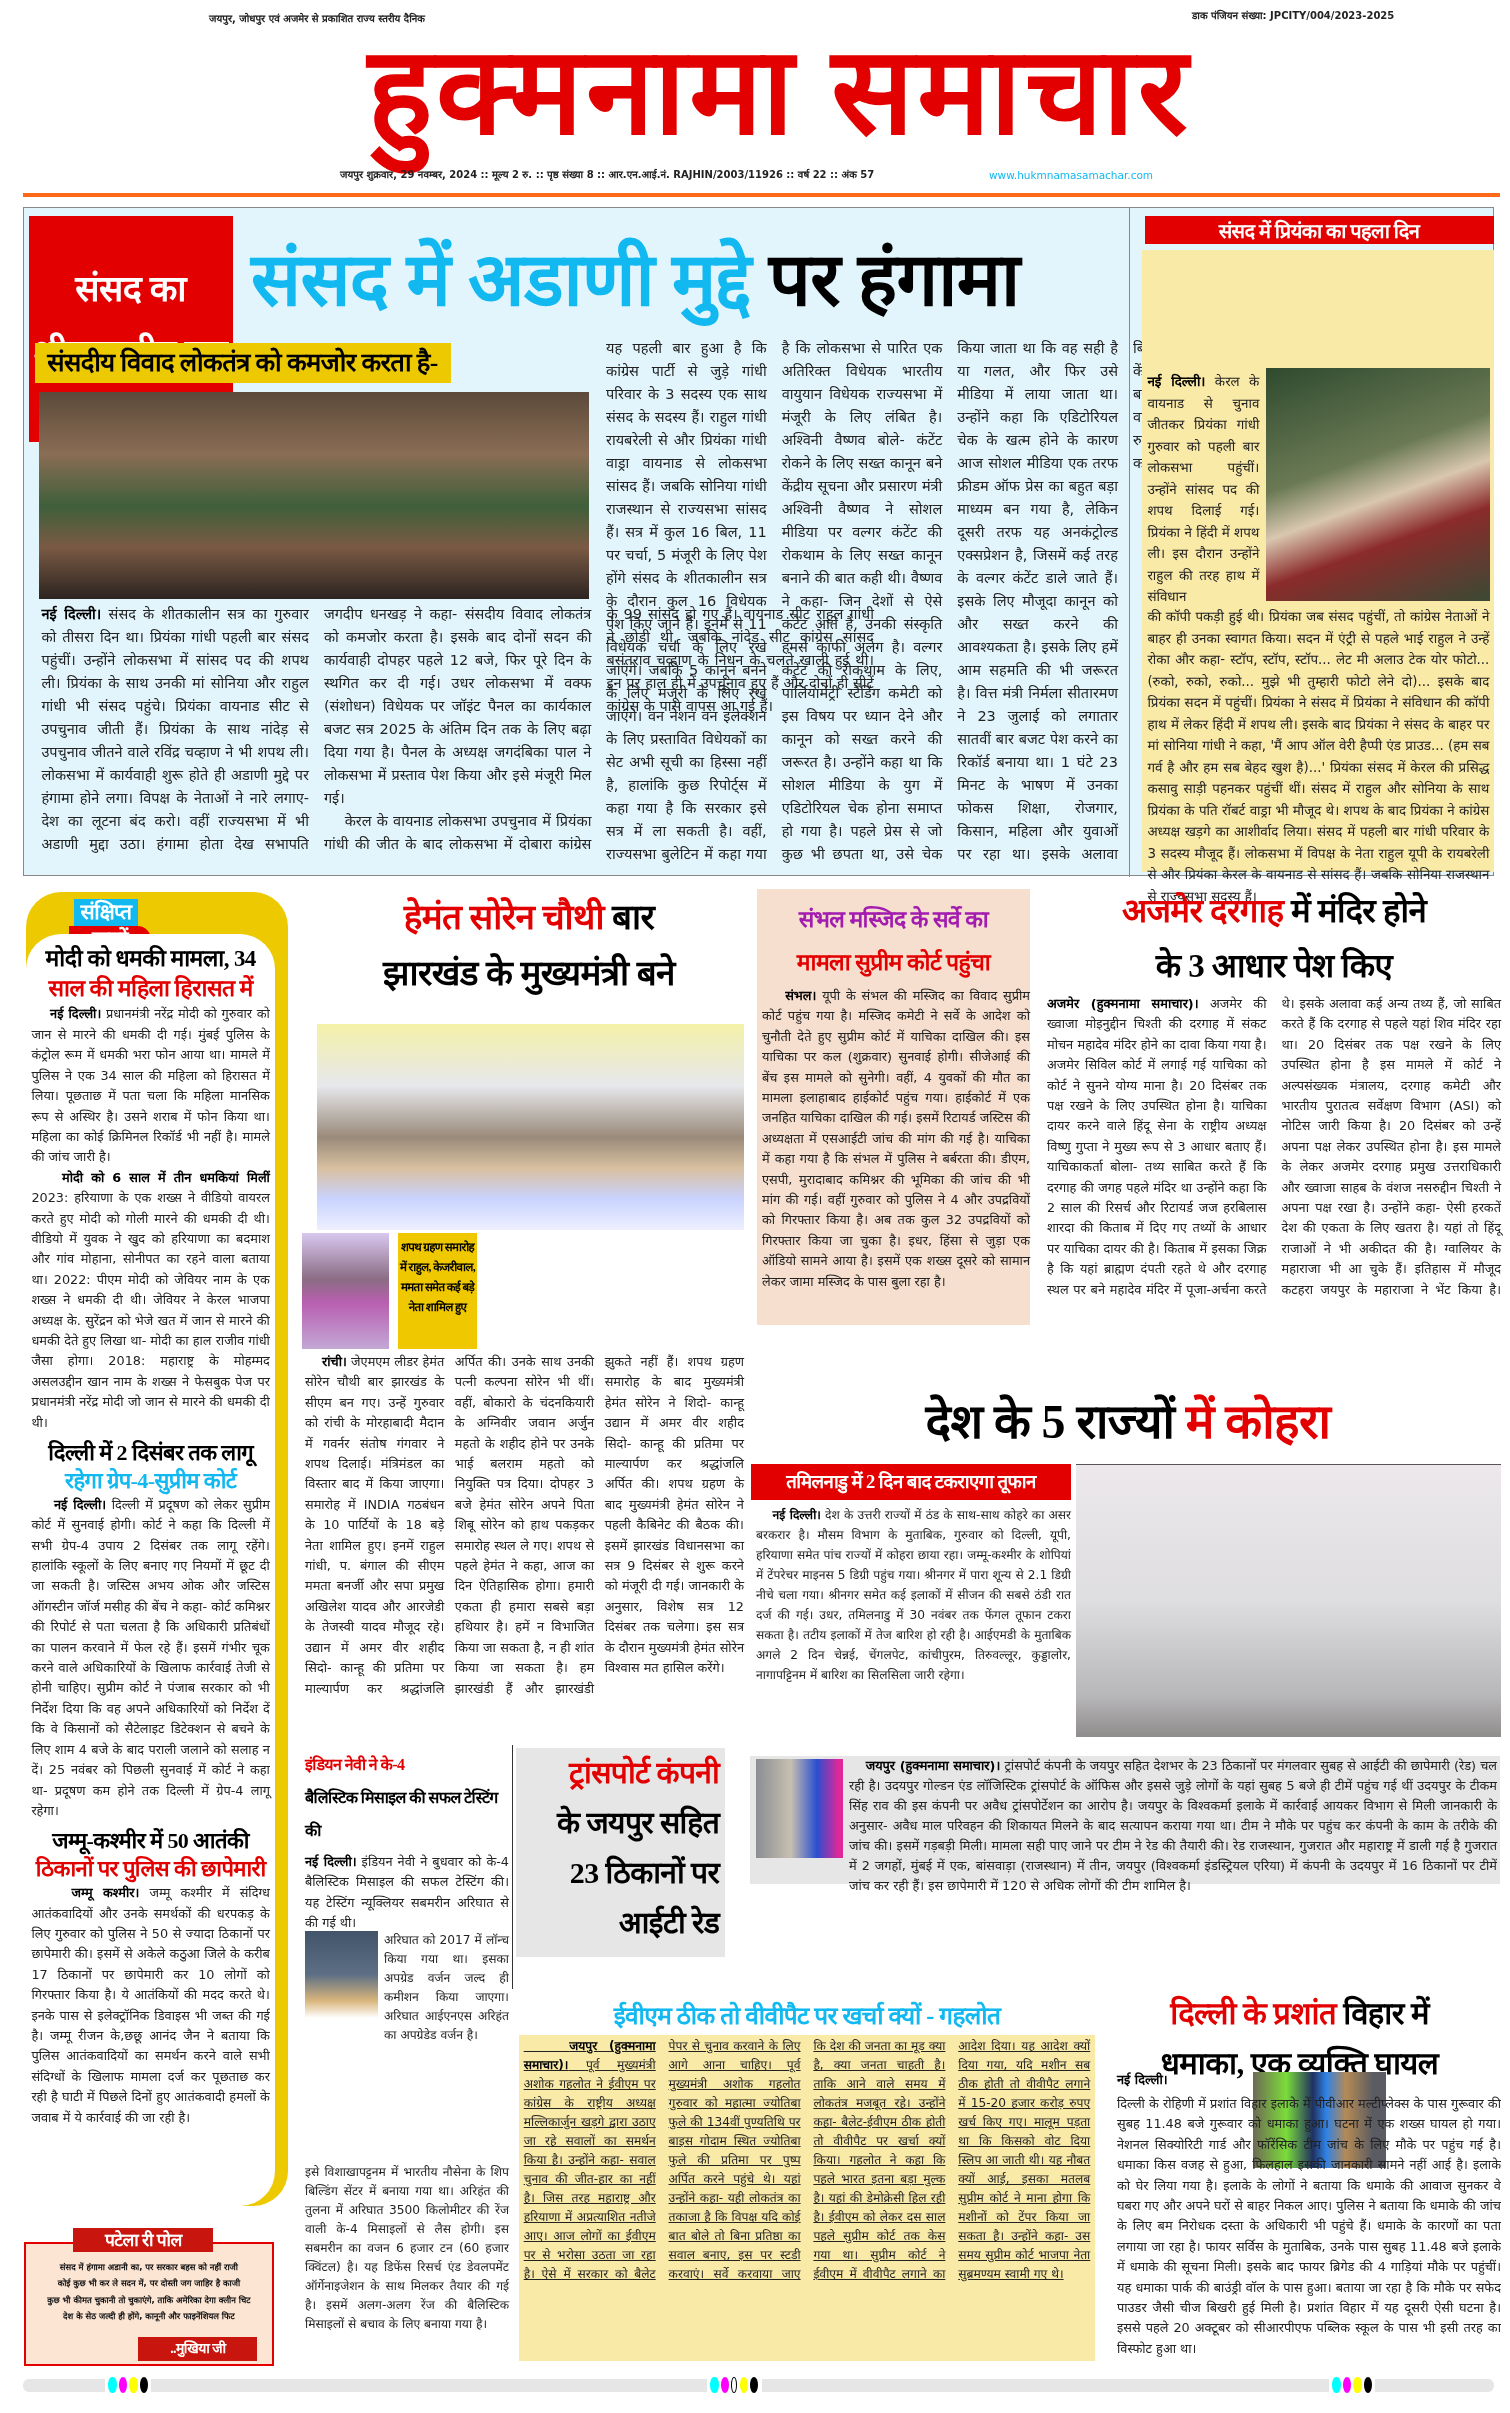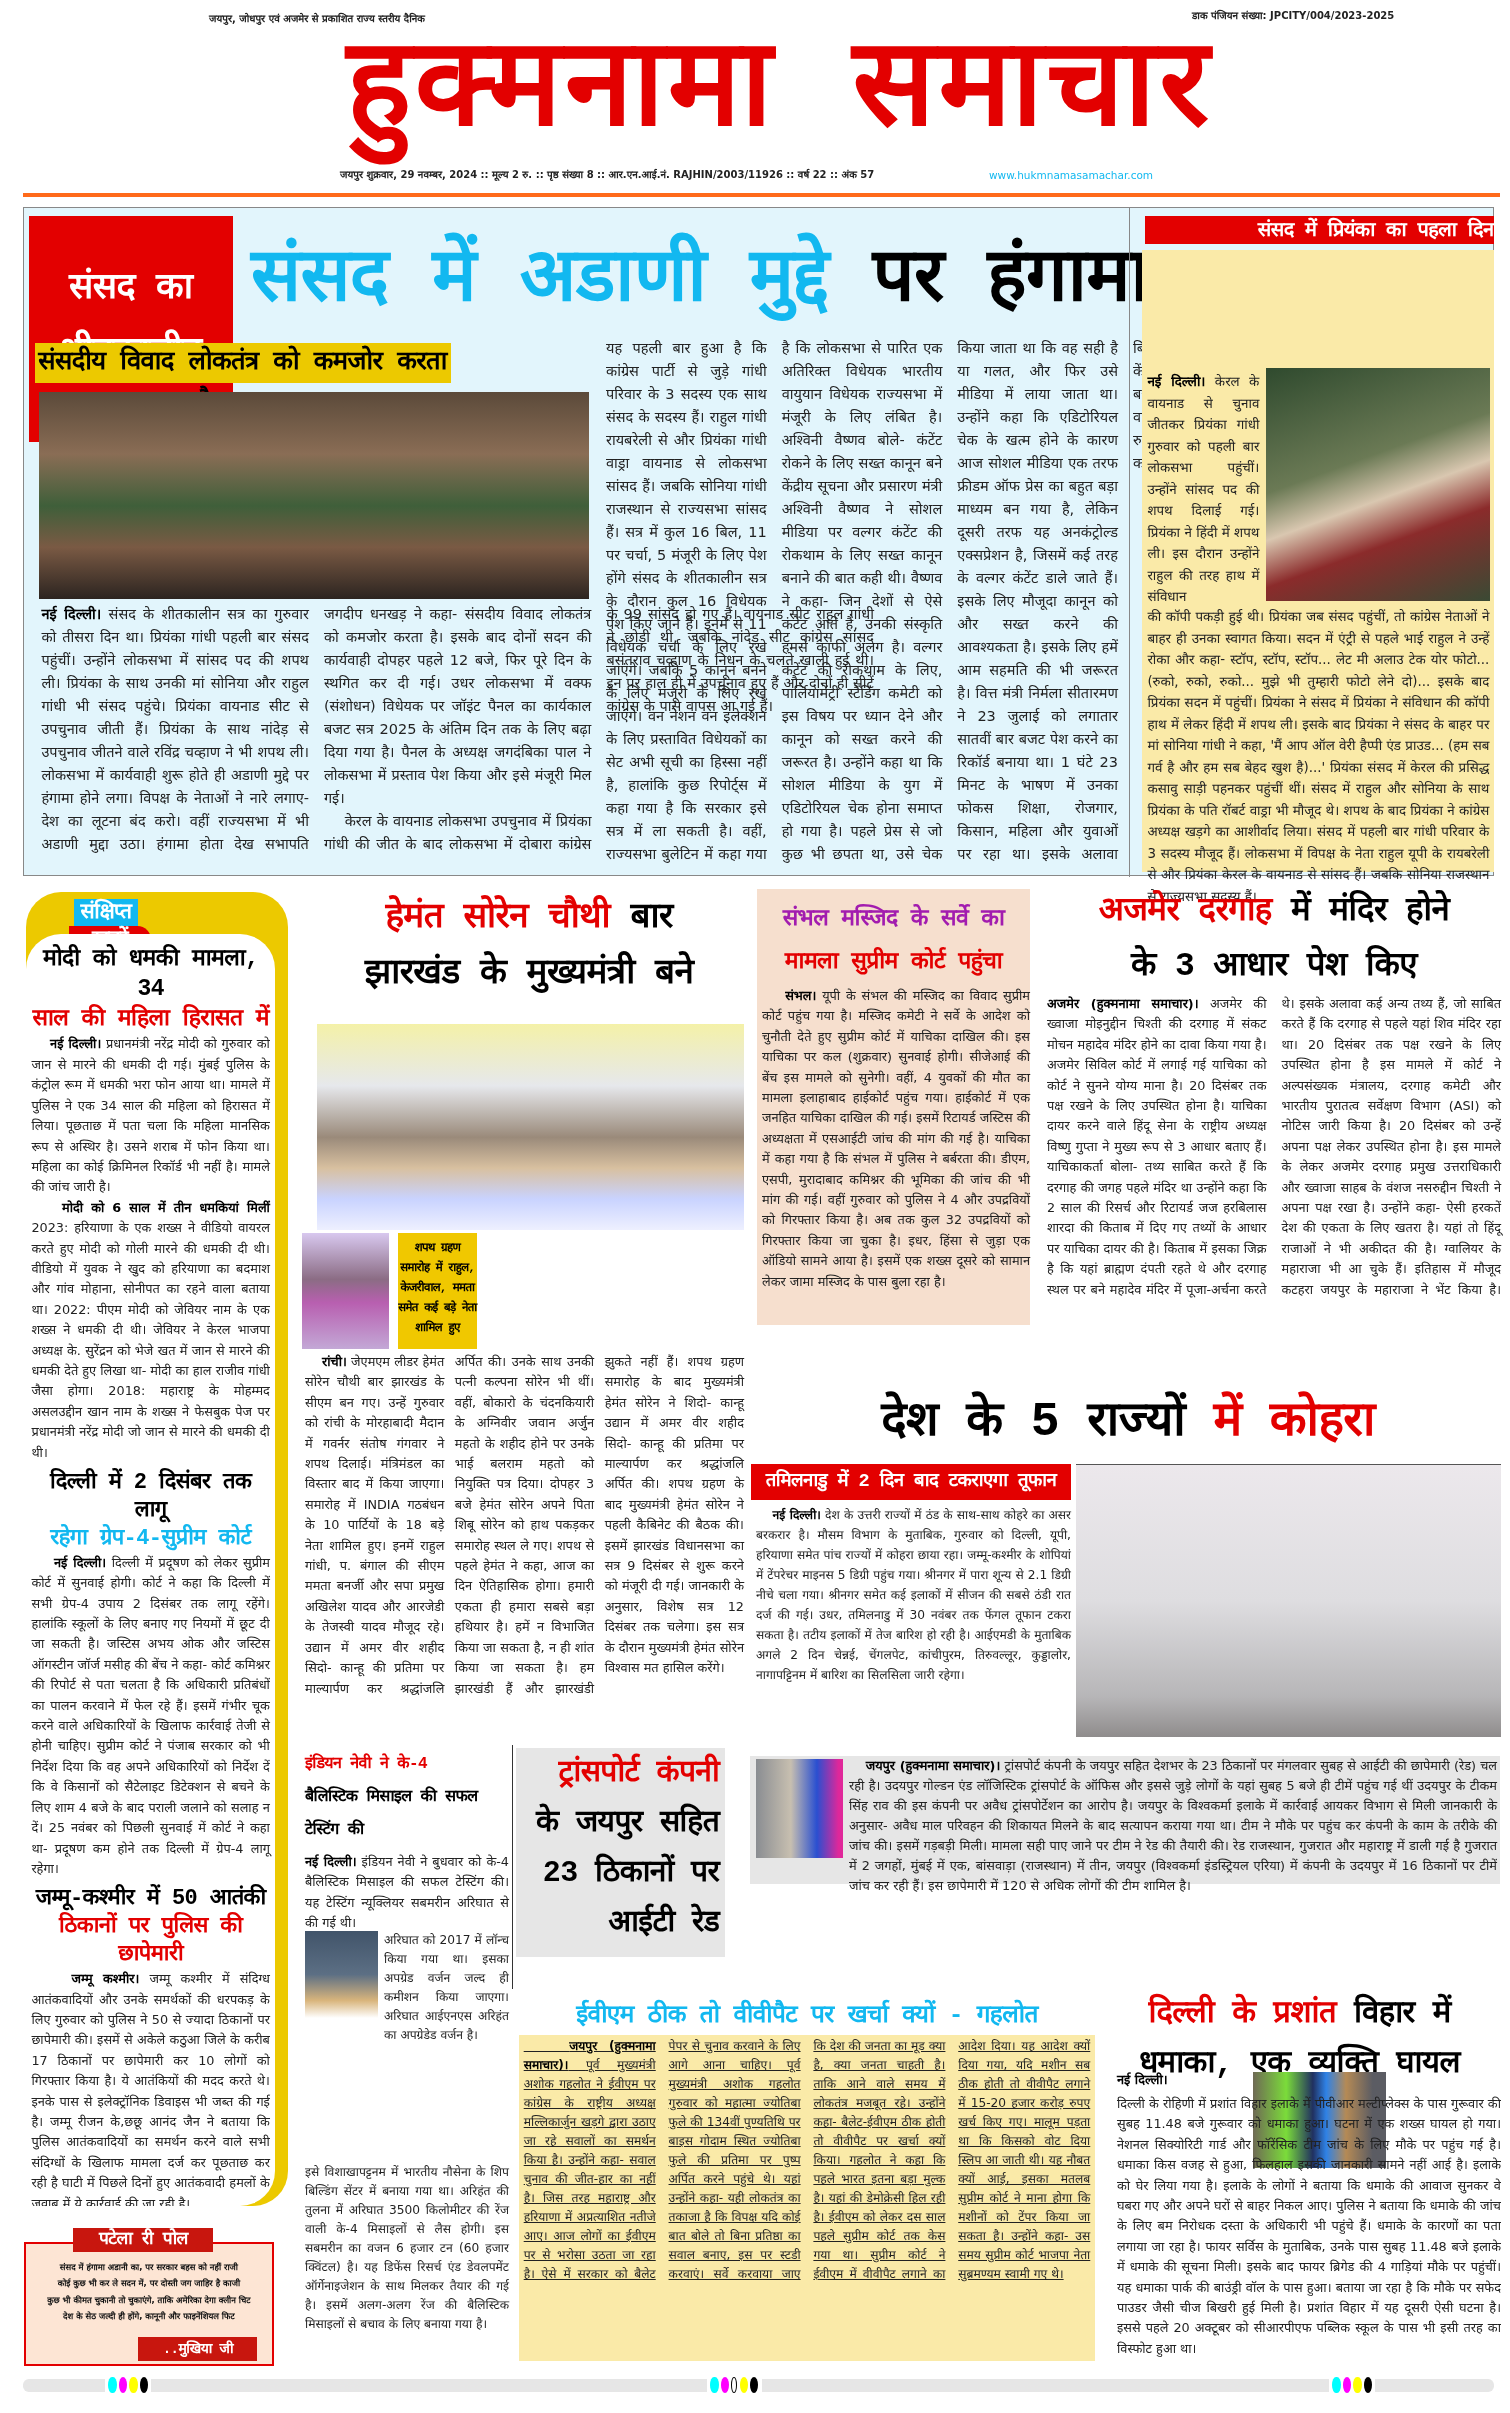--- a/index.html
+++ b/index.html
@@ -3,21 +3,21 @@
 <meta charset="utf-8">
 <style>
 *{box-sizing:border-box;margin:0;padding:0}
 body{width:1510px;height:2413px;background:#fff;font-family:"DejaVu Sans","Liberation Sans",sans-serif;color:#111;position:relative;overflow:hidden}
 .abs{position:absolute}
 .txt{font-size:14.5px;line-height:23px;text-align:justify;color:#222}
 .txt b{font-weight:bold;color:#000}
 .red{color:#e30000}
 .cyan{color:#12b8f0}
 .bold{font-weight:bold}
-.hd{font-family:Liberation Mono, monospace;font-weight:bold;letter-spacing:-0.6px}
+.hd{font-family:Liberation Serif, serif;font-weight:bold;letter-spacing:-0.6px}
 .img{background:linear-gradient(135deg,#7b5a4a,#3c2e2a 40%,#a27865 70%,#54463e);}
 .cols2{column-count:2;column-gap:15px}
 .cols3{column-count:3;column-gap:15px}
 .cols4{column-count:4;column-gap:12.8px}
 .dot{display:inline-block;width:8.1px;height:16.3px;border-radius:50%;margin:0 1.2px;vertical-align:middle}
 </style>
 </head>
 <body>
 
 <div class="abs" style="left:0;top:0;width:1510px;height:192px;">
@@ -48,21 +48,21 @@
   <div class="abs txt cols2" style="left:17.4px;top:395px;width:550px;height:268px;">
     <b>नई दिल्ली।</b>
     <span>संसद के शीतकालीन सत्र का गुरुवार को तीसरा दिन था। प्रियंका गांधी पहली बार संसद पहुंचीं। उन्होंने लोकसभा में सांसद पद की शपथ ली। प्रियंका के साथ उनकी मां सोनिया और राहुल गांधी भी संसद पहुंचे। प्रियंका वायनाड सीट से उपचुनाव जीती हैं। प्रियंका के साथ नांदेड़ से उपचुनाव जीतने वाले रविंद्र चव्हाण ने भी शपथ ली। लोकसभा में कार्यवाही शुरू होते ही अडाणी मुद्दे पर हंगामा होने लगा। विपक्ष के नेताओं ने नारे लगाए- देश का लूटना बंद करो। वहीं राज्यसभा में भी अडाणी मुद्दा उठा। हंगामा होता देख सभापति जगदीप धनखड़ ने कहा- संसदीय विवाद लोकतंत्र को कमजोर करता है। इसके बाद दोनों सदन की कार्यवाही दोपहर पहले 12 बजे, फिर पूरे दिन के स्थगित कर दी गई। उधर लोकसभा में वक्फ (संशोधन) विधेयक पर जॉइंट पैनल का कार्यकाल बजट सत्र 2025 के अंतिम दिन तक के लिए बढ़ा दिया गया है। पैनल के अध्यक्ष जगदंबिका पाल ने लोकसभा में प्रस्ताव पेश किया और इसे मंजूरी मिल गई।</span>
     <br>&nbsp;&nbsp;&nbsp;&nbsp;<span>केरल के वायनाड लोकसभा उपचुनाव में प्रियंका गांधी की जीत के बाद लोकसभा में दोबारा कांग्रेस के 99 सांसद हो गए हैं। वायनाड सीट राहुल गांधी ने छोड़ी थी, जबकि नांदेड़ सीट कांग्रेस सांसद बसंतराव चव्हाण के निधन के चलते खाली हुई थी। इन पर हाल ही में उपचुनाव हुए हैं और दोनों ही सीटें कांग्रेस के पास वापस आ गई हैं।</span>
   </div>
   <div class="abs txt cols3" style="left:582px;top:129px;width:512px;height:535px;">
     <span>यह पहली बार हुआ है कि कांग्रेस पार्टी से जुड़े गांधी परिवार के 3 सदस्य एक साथ संसद के सदस्य हैं। राहुल गांधी रायबरेली से और प्रियंका गांधी वाड्रा वायनाड से लोकसभा सांसद हैं। जबकि सोनिया गांधी राजस्थान से राज्यसभा सांसद हैं। सत्र में कुल 16 बिल, 11 पर चर्चा, 5 मंजूरी के लिए पेश होंगे संसद के शीतकालीन सत्र के दौरान कुल 16 विधेयक पेश किए जाने हैं। इनमें से 11 विधेयक चर्चा के लिए रखे जाएंगे। जबकि 5 कानून बनने के लिए मंजूरी के लिए रखे जाएंगे। वन नेशन वन इलेक्शन के लिए प्रस्तावित विधेयकों का सेट अभी सूची का हिस्सा नहीं है, हालांकि कुछ रिपोर्ट्स में कहा गया है कि सरकार इसे सत्र में ला सकती है। वहीं, राज्यसभा बुलेटिन में कहा गया है कि लोकसभा से पारित एक अतिरिक्त विधेयक भारतीय वायुयान विधेयक राज्यसभा में मंजूरी के लिए लंबित है। अश्विनी वैष्णव बोले- कंटेंट रोकने के लिए सख्त कानून बने केंद्रीय सूचना और प्रसारण मंत्री अश्विनी वैष्णव ने सोशल मीडिया पर वल्गर कंटेंट की रोकथाम के लिए सख्त कानून बनाने की बात कही थी। वैष्णव ने कहा- जिन देशों से ऐसे कंटेंट आते हैं, उनकी संस्कृति हमसे काफी अलग है। वल्गर कंटेंट की रोकथाम के लिए, पार्लियामेंट्री स्टैंडिंग कमेटी को इस विषय पर ध्यान देने और कानून को सख्त करने की जरूरत है। उन्होंने कहा था कि सोशल मीडिया के युग में एडिटोरियल चेक होना समाप्त हो गया है। पहले प्रेस से जो कुछ भी छपता था, उसे चेक किया जाता था कि वह सही है या गलत, और फिर उसे मीडिया में लाया जाता था। उन्होंने कहा कि एडिटोरियल चेक के खत्म होने के कारण आज सोशल मीडिया एक तरफ फ्रीडम ऑफ प्रेस का बहुत बड़ा माध्यम बन गया है, लेकिन दूसरी तरफ यह अनकंट्रोल्ड एक्सप्रेशन है, जिसमें कई तरह के वल्गर कंटेंट डाले जाते हैं। इसके लिए मौजूदा कानून को और सख्त करने की आवश्यकता है। इसके लिए हमें आम सहमति की भी जरूरत है। वित्त मंत्री निर्मला सीतारमण ने 23 जुलाई को लगातार सातवीं बार बजट पेश करने का रिकॉर्ड बनाया था। 1 घंटे 23 मिनट के भाषण में उनका फोकस शिक्षा, रोजगार, किसान, महिला और युवाओं पर रहा था। इसके अलावा बिहार और आंध्र प्रदेश पर भी केंद्र सरकार मेहरबान रही थी। बजट में नई टैक्स रिजीम चुनने वालों के लिए 7.75 लाख रुपए तक की इनकम टैक्स फ्री करने की घोषणा हुई थी।</span>
   </div>
 
   <div class="abs" style="left:1105px;top:0;width:366px;height:669px;border-left:1.2px solid #888;">
-    <div class="abs hd" style="left:14.5px;top:8.1px;width:349px;height:28px;background:#e30000;color:#fff;font-size:20px;line-height:30px;text-align:right;">संसद में प्रियंका का पहला दिन</div>
+    <div class="abs hd" style="left:14.5px;top:8.1px;width:349px;height:28px;background:#e30000;color:#fff;font-size:20px;line-height:30px;text-align:center;">संसद में प्रियंका का पहला दिन</div>
     <div class="abs" style="left:11.6px;top:42px;width:352px;height:622px;background:#faeaa8;">
       <div class="abs img" style="left:124px;top:118px;width:224px;height:233px;background:linear-gradient(160deg,#2f4a2e,#6b7a55 40%,#d9c7b0 55%,#8b2b2b 70%,#3a4a34);"></div>
       <div class="abs txt" style="left:5.8px;top:121px;width:112px;font-size:13.4px;line-height:21.5px;">
         <b>नई दिल्ली।</b>
         <span>केरल के वायनाड से चुनाव जीतकर प्रियंका गांधी गुरुवार को पहली बार लोकसभा पहुंचीं। उन्होंने सांसद पद की शपथ दिलाई गई। प्रियंका ने हिंदी में शपथ ली। इस दौरान उन्होंने राहुल की तरह हाथ में संविधान</span>
       </div>
       <div class="abs txt" style="left:5.8px;top:356px;width:342px;font-size:13.4px;line-height:21.5px;">की कॉपी पकड़ी हुई थी। प्रियंका जब संसद पहुंचीं, तो कांग्रेस नेताओं ने बाहर ही उनका स्वागत किया। सदन में एंट्री से पहले भाई राहुल ने उन्हें रोका और कहा- स्टॉप, स्टॉप, स्टॉप... लेट मी अलाउ टेक योर फोटो... (रुको, रुको, रुको... मुझे भी तुम्हारी फोटो लेने दो)... इसके बाद प्रियंका सदन में पहुंचीं। प्रियंका ने संसद में प्रियंका ने संविधान की कॉपी हाथ में लेकर हिंदी में शपथ ली। इसके बाद प्रियंका ने संसद के बाहर पर मां सोनिया गांधी ने कहा, 'मैं आप ऑल वेरी हैप्पी एंड प्राउड... (हम सब गर्व है और हम सब बेहद खुश है)...' प्रियंका संसद में केरल की प्रसिद्ध कसावु साड़ी पहनकर पहुंचीं थीं। संसद में राहुल और सोनिया के साथ प्रियंका के पति रॉबर्ट वाड्रा भी मौजूद थे। शपथ के बाद प्रियंका ने कांग्रेस अध्यक्ष खड़गे का आशीर्वाद लिया। संसद में पहली बार गांधी परिवार के 3 सदस्य मौजूद हैं। लोकसभा में विपक्ष के नेता राहुल यूपी के रायबरेली से और प्रियंका केरल के वायनाड से सांसद हैं। जबकि सोनिया राजस्थान से राज्यसभा सदस्य हैं।</div>
     </div>
   </div>
 </div>

